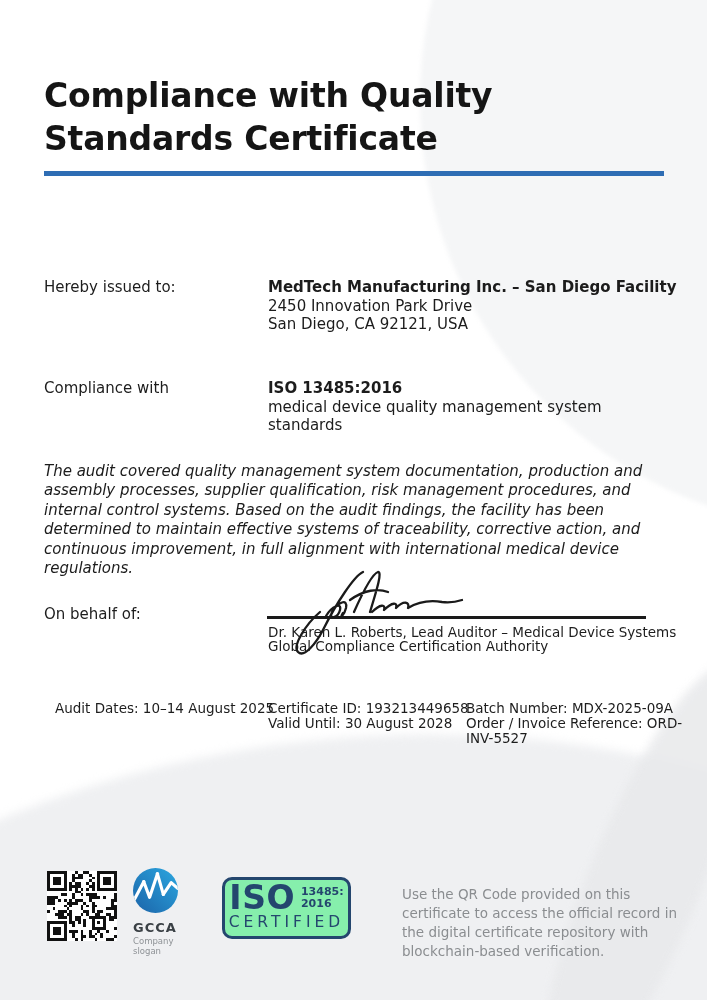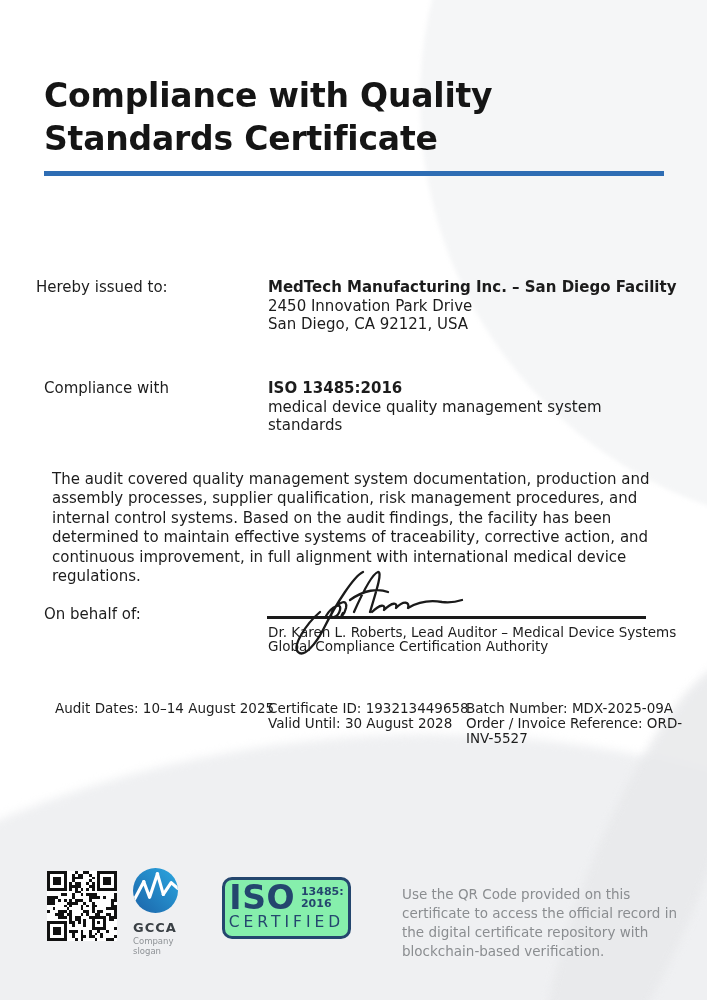--- a/index.html
+++ b/index.html
@@ -25,26 +25,26 @@
   .content{position:absolute;inset:0;z-index:2;}
   .abs{position:absolute;}
   .title{
     left:44px;top:74px;width:600px;font-size:33px;line-height:43px;
     font-weight:500;color:#151515;letter-spacing:-0.2px;
   }
   .divider{left:44px;top:171px;width:620px;height:5px;background:var(--accent_blue,#2e6db4);}
   .label{font-size:15px;color:#1d1d1d;}
   .value{font-size:15px;line-height:18.5px;color:#1c1c1c;width:410px;}
   .bold{font-weight:bold;}
-  .issued-label{left:36px;top:278px;}
+  .issued-label{left:44px;top:278px;}
   .issued-value{left:268px;top:278px;}
   .compliance-label{left:44px;top:379px;}
   .compliance-value{left:268px;top:379px;}
   .summary{
-    left:44px;top:462px;width:632px;font-size:15px;line-height:19.4px;margin:8px;
+    left:44px;top:462px;width:632px;font-size:15px;line-height:19.4px;margin:0;font-style:italic;
   }
   .sig-label{left:44px;top:605px;}
   .sig-svg{left:266px;top:566px;}
   .sig-line{left:267px;top:616px;width:379px;height:2.5px;background:#1a1a1a;}
   .sig-name{left:268px;top:625px;font-size:13.5px;line-height:14.5px;color:#1d1d1d;}
   .sig-org{left:268px;top:639px;font-size:13.5px;line-height:14.5px;color:#1d1d1d;}
   .meta-col{top:701px;font-size:13.5px;line-height:15px;color:#1d1d1d;}
   .meta-col-1{left:55px;}
   .meta-col-2{left:268px;}
   .meta-col-3{left:466px;}

